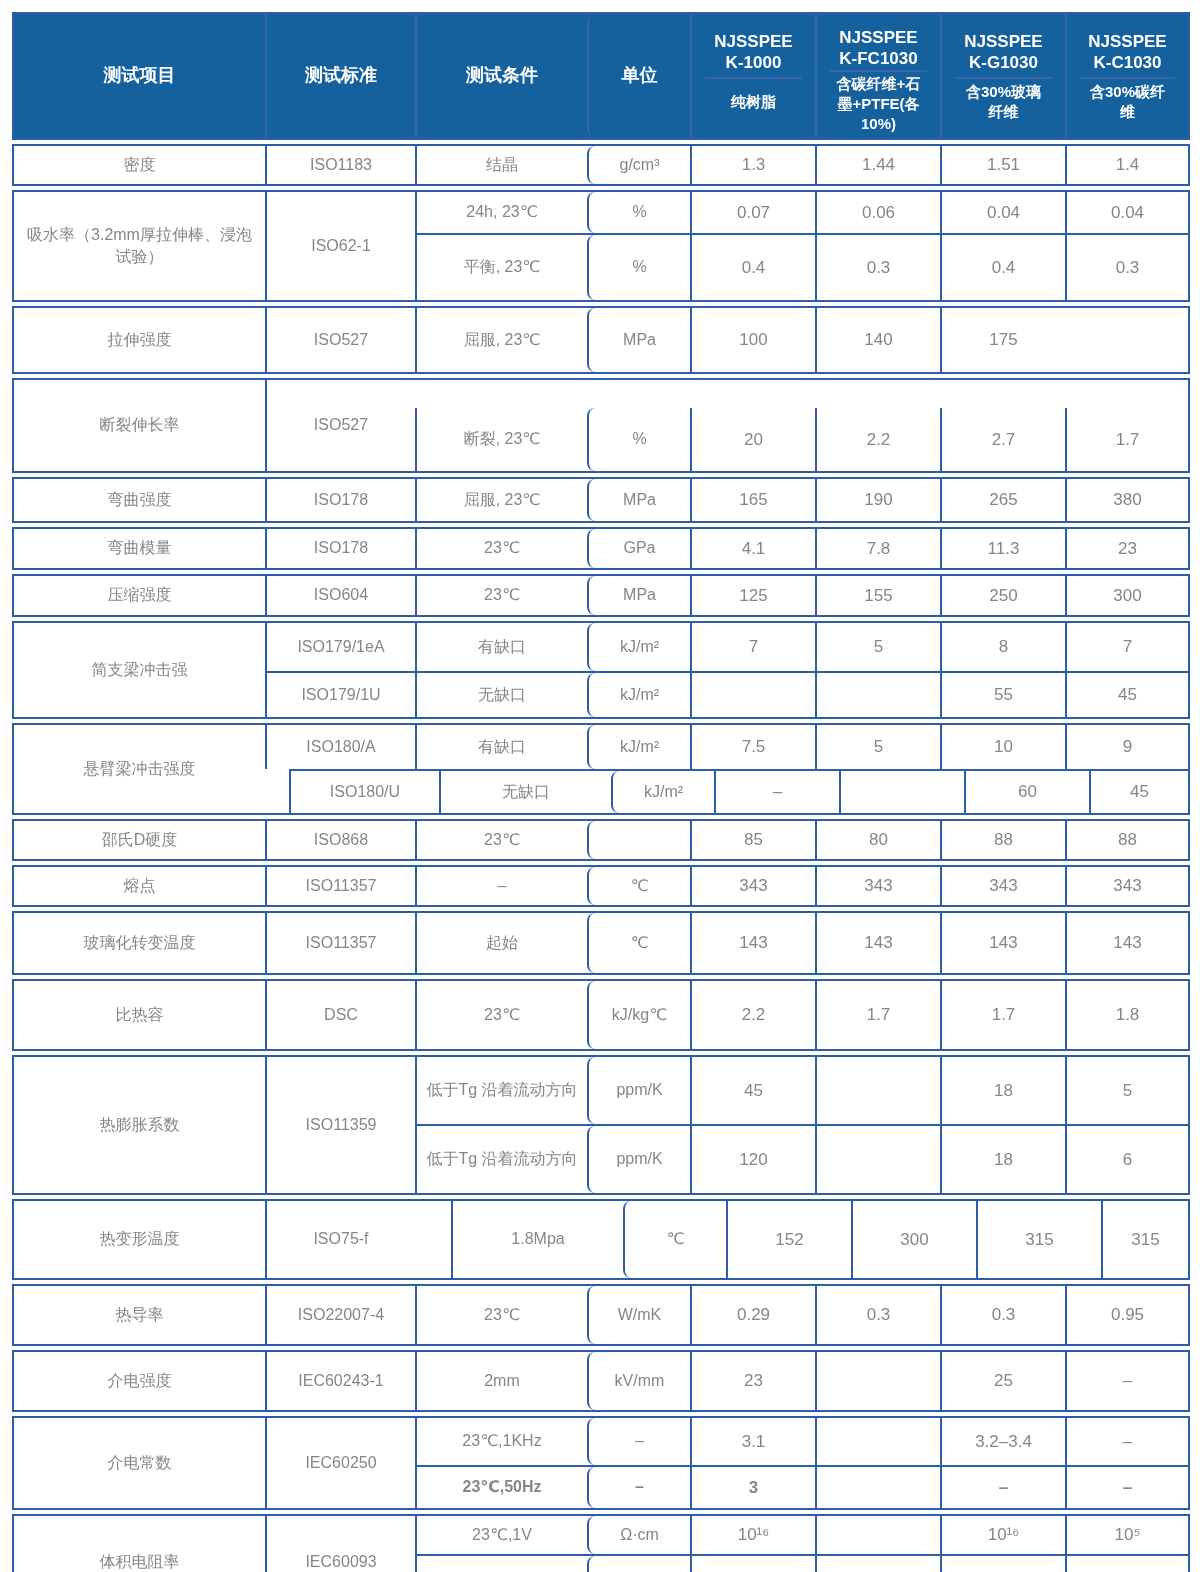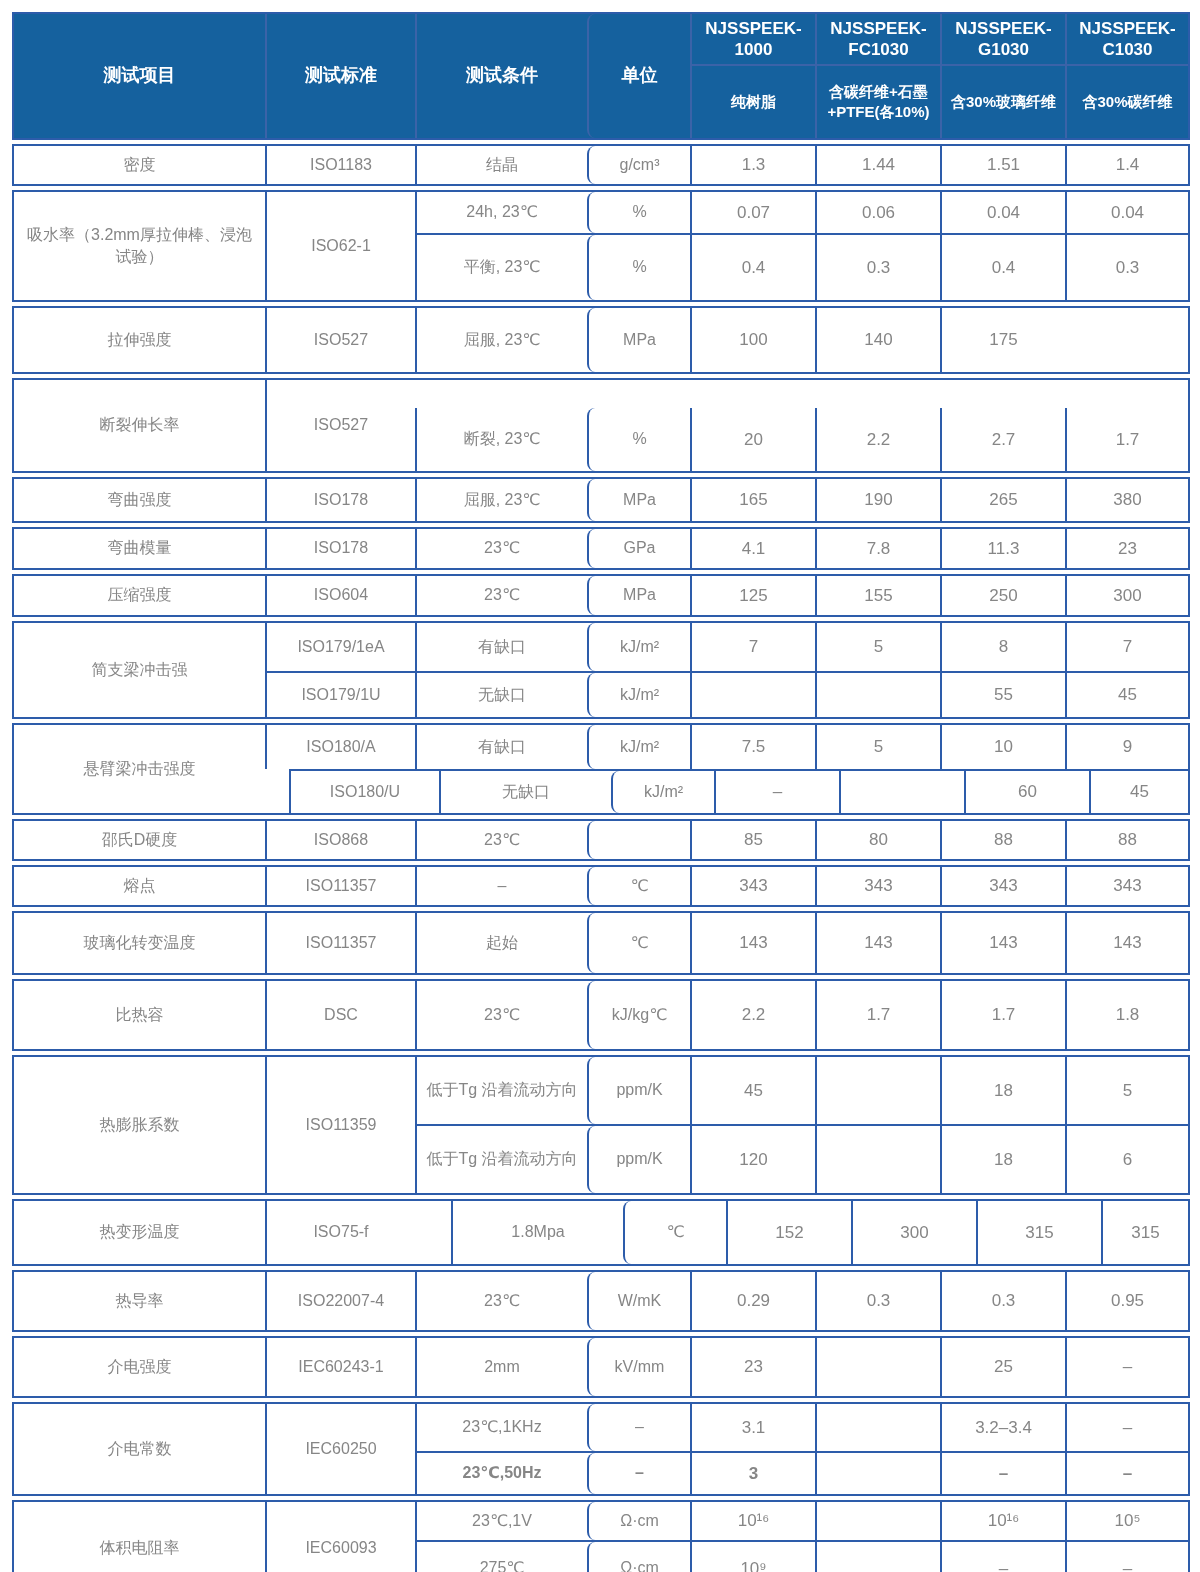--- a/index.html
+++ b/index.html
@@ -22,21 +22,21 @@
     display:flex;height:128px;box-sizing:border-box;
     background:var(--header-bg);border:2px solid var(--border);
     color:var(--header-text);margin-bottom:4px;
   }
   .hcell{
     display:flex;align-items:center;justify-content:center;text-align:center;
     box-sizing:border-box;font-weight:bold;font-size:18px;
     border-left:2px solid var(--header-line);padding:10px 4px;line-height:1.3;
   }
   .hdr .hcell:first-child{border-left:none;}
-  .pcol{flex-direction:column;padding:0;align-items:stretch;justify-content:flex-start;}
+  .pcol{flex-direction:column;padding:13px;align-items:stretch;justify-content:flex-start;}
   .pname{
     height:50px;box-sizing:border-box;display:flex;align-items:center;justify-content:center;
     text-align:center;font-size:17px;font-weight:bold;line-height:1.25;padding:0 5px;
     overflow-wrap:break-word;word-break:break-word;
   }
   .pdesc{
     flex:1;border-top:2px solid var(--header-line);
     display:flex;align-items:center;justify-content:center;text-align:center;
     font-size:15px;font-weight:bold;line-height:1.35;padding:2px 4px;
   }
@@ -321,21 +321,21 @@
             <div class="cell cv c5"></div>
             <div class="cell cv c6">18</div>
             <div class="cell cv c7">6</div>
           </div>
         </div>
       </div>
       <div class="grp">
         <div class="cell c0 item">热变形温度</div>
         <div class="cell c1 std">ISO75-f</div>
         <div class="rows">
-          <div class="subrow" style="height: 63px; padding-left: 36px;">
+          <div class="subrow" style="height: 77px; padding-left: 36px;">
             <div class="cell c2 cond">1.8Mpa</div>
             <div class="cell c3 unit">℃</div>
             <div class="cell cv c4">152</div>
             <div class="cell cv c5">300</div>
             <div class="cell cv c6">315</div>
             <div class="cell cv c7">315</div>
           </div>
         </div>
       </div>
       <div class="grp">

